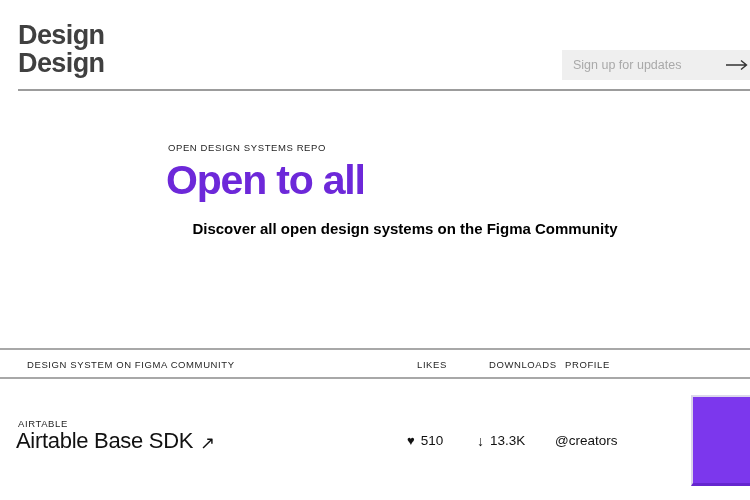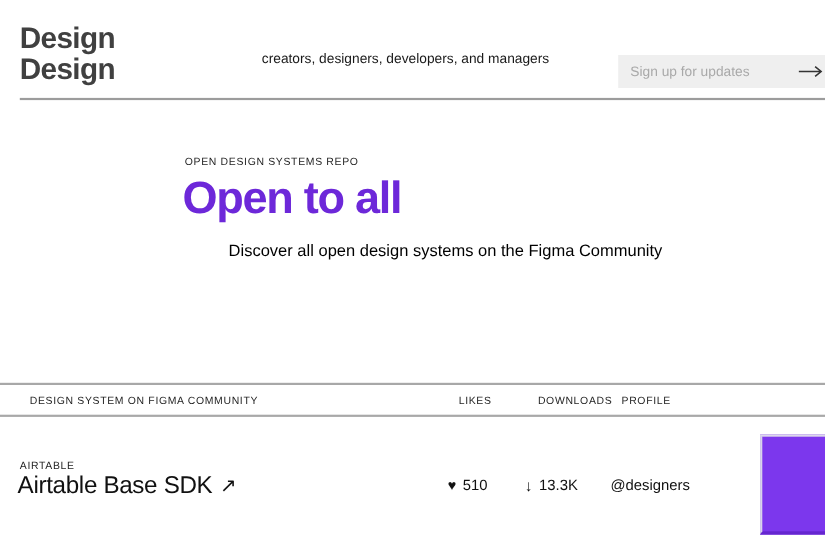--- a/index.html
+++ b/index.html
@@ -52,37 +52,37 @@
   }
   .hero-eyebrow { position: absolute; left: 168px; top: 142px; text-align: center; }
   .hero-title {
     position: absolute; left: 166px; top: 157px;
     font-size: 41px; font-weight: 600; letter-spacing: -1.2px;
     color: #6d28d9;
   }
   .hero-subtitle {
     position: absolute; left: 0; top: 220px; width: 100%;
     padding-left: 60px; text-align: center;
-    font-size: 15px; color: #000000;
+    font-size: 15px; color: #000000; font-weight: bold;
   }
   
   .rule-top { position: absolute; left: 0; right: 0; top: 348px; height: 2px; background: #a8a8a8; }
   .rule-bottom { position: absolute; left: 0; right: 0; top: 377px; height: 2px; background: #a8a8a8; }
   .col-head { position: absolute; top: 359px; padding-left: 9px; }
   .col-1 { left: 18px; }
   .col-2 { left: 408px; }
   .col-3 { left: 480px; }
   .col-4 { left: 556px; }
   
   .row-eyebrow { position: absolute; left: 18px; top: 418px; }
   .row-title {
     position: absolute; left: 16px; top: 428px;
     font-size: 22px; font-weight: 500; color: #111;
     letter-spacing: -0.3px; cursor: pointer;
-    display: flex; align-items: center;
+    display: flex; align-items: flex-end;
   }
   .ext-arrow { font-size: 18px; margin-left: 7px; font-weight: 400; }
   .stat {
     position: absolute; top: 433px;
     display: flex; align-items: center; gap: 6px;
     font-size: 13.5px; color: #111;
   }
   .stat-likes { left: 407px; }
   .stat-downloads { left: 477px; }
   .stat-profile { left: 555px; cursor: pointer; }
@@ -101,21 +101,20 @@
 </style>
 </head>
 <body>
 
 <div class="logo">
   <div>Design</div>
   <div>Design</div>
 </div>
 
 <div class="tagline">
-  <div>creators, designers, developers, and managers</div>
 </div>
 
 <div class="signup">
   <input type="text" placeholder="Sign up for updates" style="">
   <span class="signup-arrow">
     <svg width="22" height="12" viewBox="0 0 22 12">
       <path d="M0 6 H20 M15 1.5 L20.5 6 L15 10.5" stroke="#333" fill="none" stroke-width="1.4"></path>
     </svg>
   </span>
 </div>
@@ -144,16 +143,16 @@
   <span class="heart-glyph">♥</span>
   <span>510</span>
 </div>
 
 <div class="stat stat-downloads">
   <span class="down-glyph">↓</span>
   <span>13.3K</span>
 </div>
 
 <div class="stat stat-profile">
-  <span>@designers</span>
+  <span>@creators</span>
 </div>
 
 <div class="purple-thumb"></div>
 
 </body></html>

